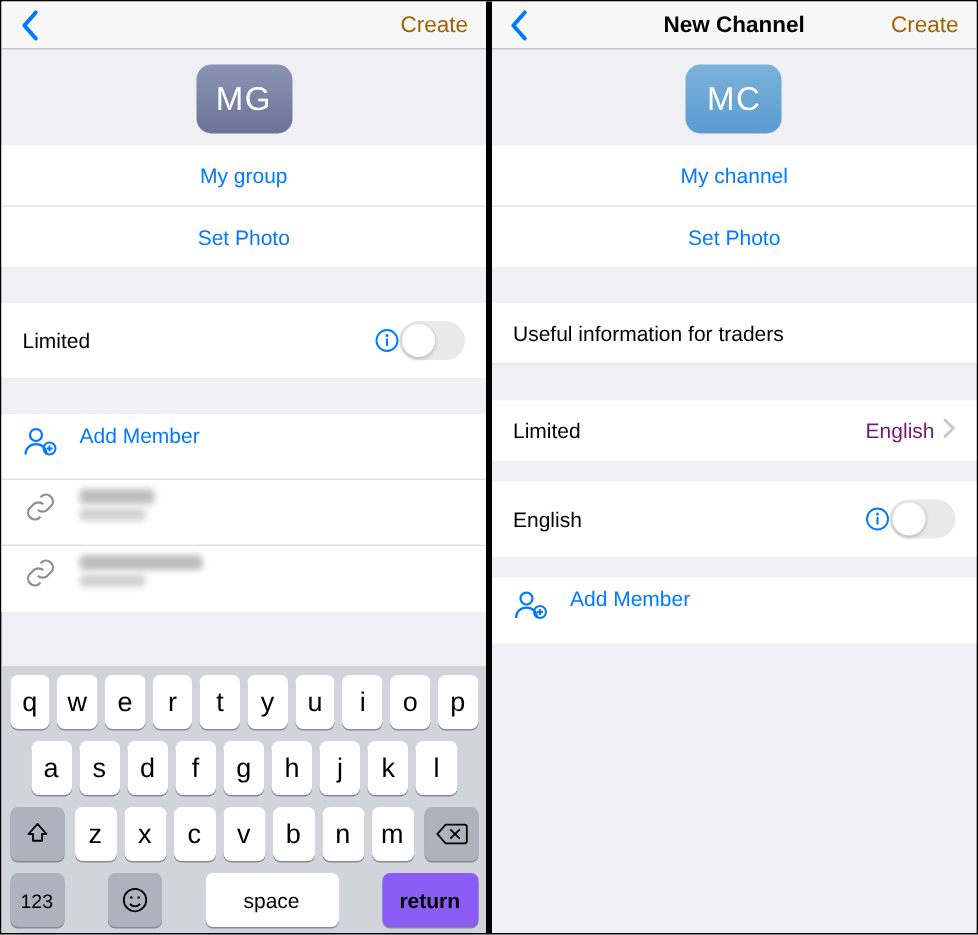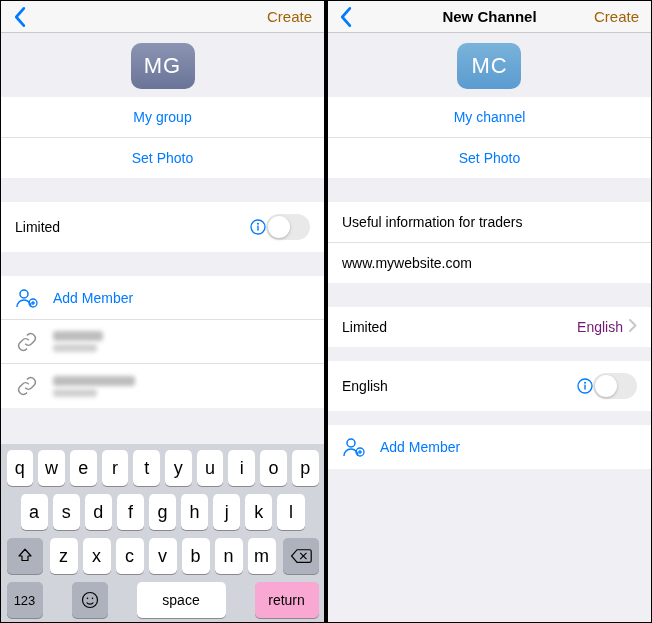--- a/index.html
+++ b/index.html
@@ -103,21 +103,20 @@
     content: "";
     position: absolute;
     left: 2px; top: 2px;
     width: 22px; height: 22px;
     background: #fff;
     border-radius: 50%;
     box-shadow: 0 1px 3px rgba(0,0,0,0.25);
   }
   .member-row {
     display: flex;
-    align-items: center;
     padding: 6px 14px;
     border-bottom: 1px solid #e0e0e4;
     background: #fff;
     min-height: 44px;
   }
   .member-row.last { border-bottom: none; }
   .addicon {
     width: 24px; height: 24px;
     margin-right: 14px;
     display: flex; align-items: center; justify-content: center;
@@ -151,21 +150,21 @@
     align-items: center;
     justify-content: center;
     font-size: 18px;
     color: #000;
     margin: 0 2.5px;
   }
   .key.letter { flex: 1; max-width: 28px; min-width: 26px; }
   .key.shift { min-width: 36px; background:#adb2bc; }
   .key.bksp { min-width: 36px; background:#adb2bc; }
   .key.space { flex: 1; font-size: 14px; }
-  .key.ret { background:#f9a8d4; min-width: 64px; font-size: 14px; }
+  .key.ret { background:#8b5cf6; min-width: 64px; font-size: 14px; font-weight: bold; }
   .key.num { background:#adb2bc; min-width: 36px; font-size: 13px; }
   .key.emoji { background:#adb2bc; min-width: 36px; font-size: 16px; }
   .spacer-flex { flex: 1; }
   .info-svg { width:16px; height:16px; }
 </style>
 </head>
 <body>
 
 <div class="pane">
   <div class="navbar">
@@ -331,23 +330,20 @@
     <div class="row center">My channel</div>
     <div class="row center last">Set Photo</div>
   </div>
 
   <div class="gap"></div>
 
   <div class="list">
     <div class="row">
       <span class="label">Useful information for traders</span>
     </div>
-    <div class="row last">
-      <span class="label">www.mywebsite.com</span>
-    </div>
   </div>
 
   <div class="gap"></div>
 
   <div class="list">
     <div class="row last">
       <span class="label">Limited</span>
       <span class="value">English</span>
       <span class="chev">
         <svg width="8" height="13" viewBox="0 0 8 13">

